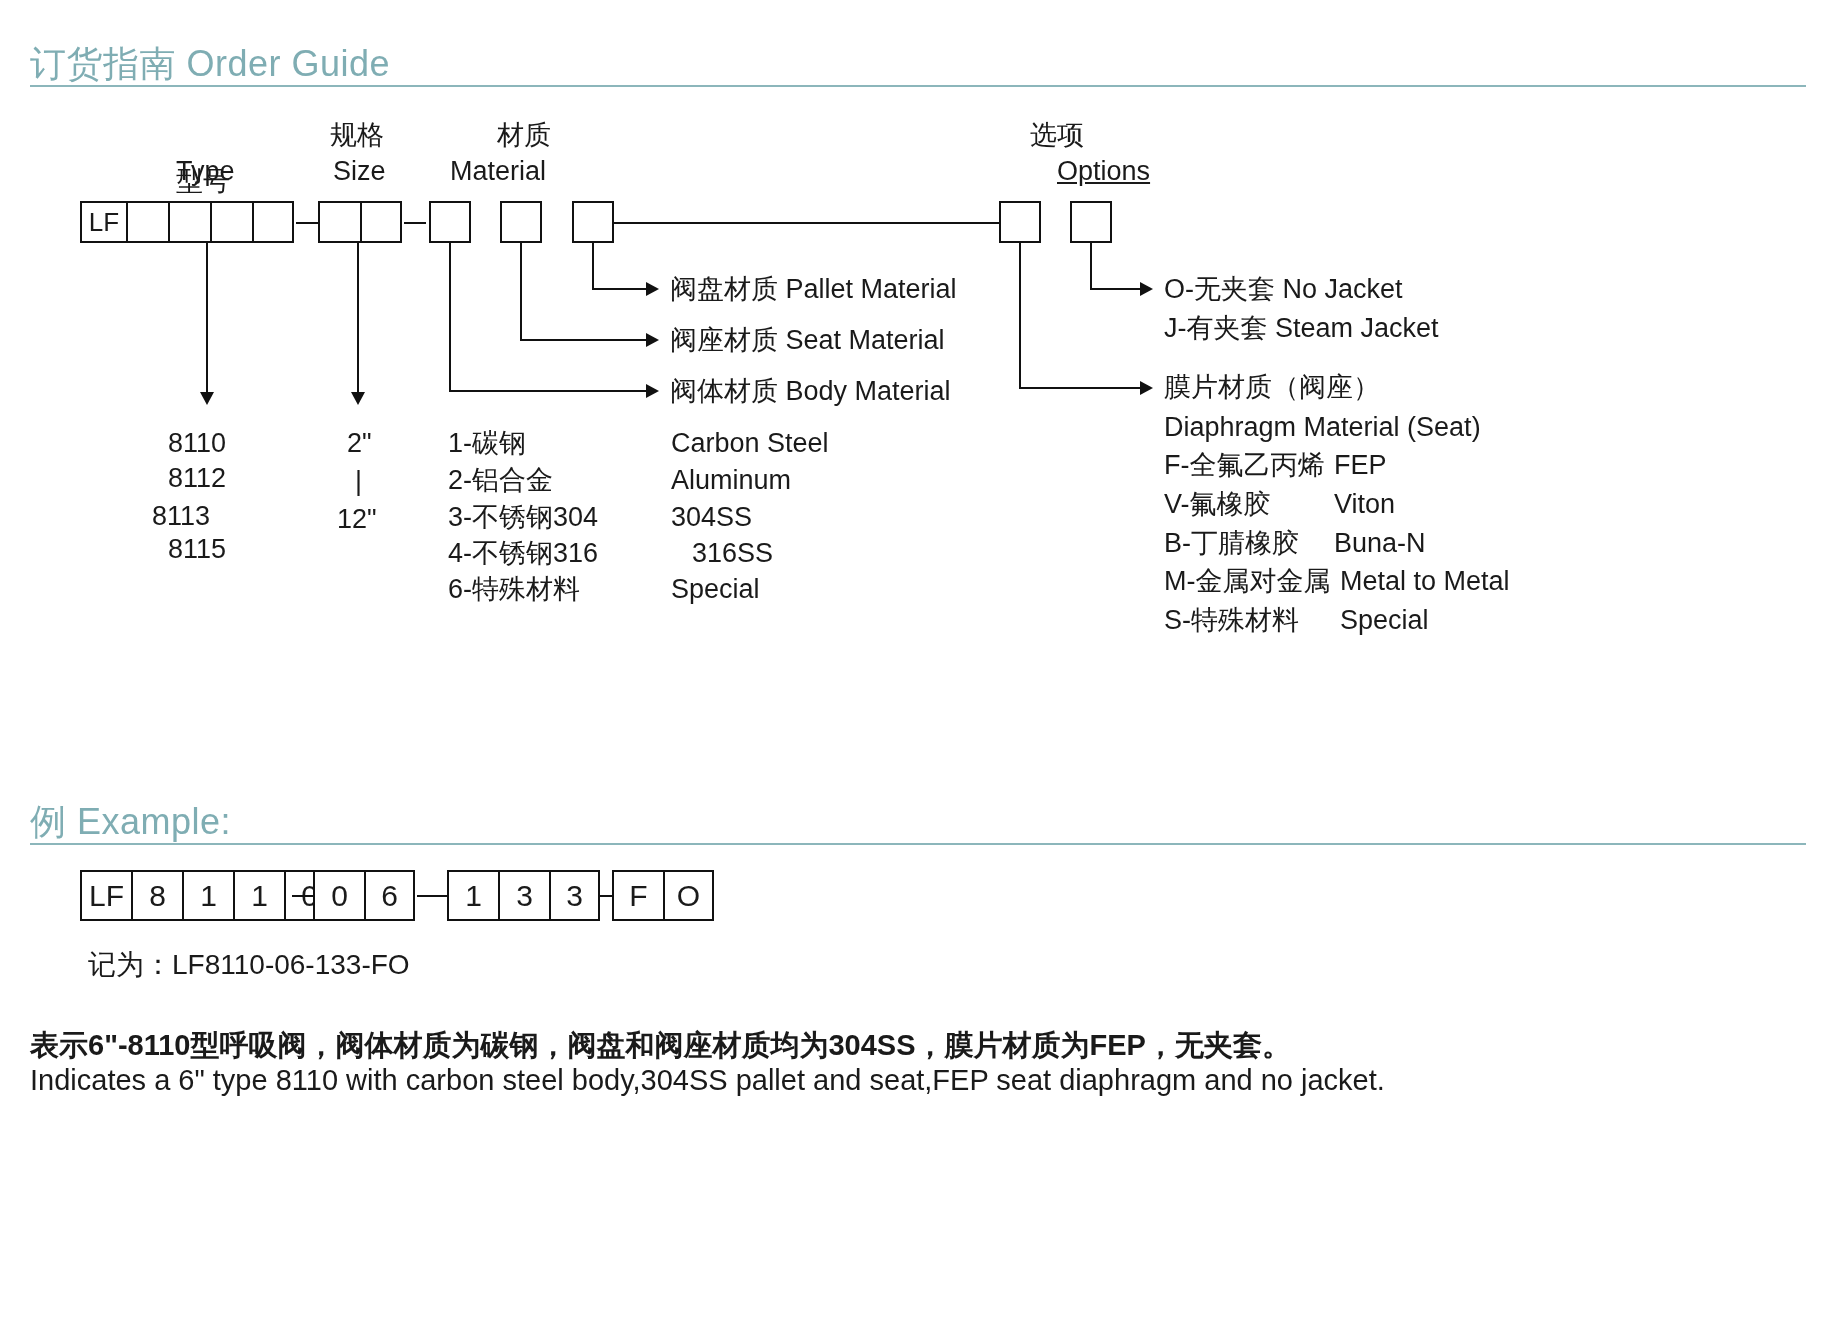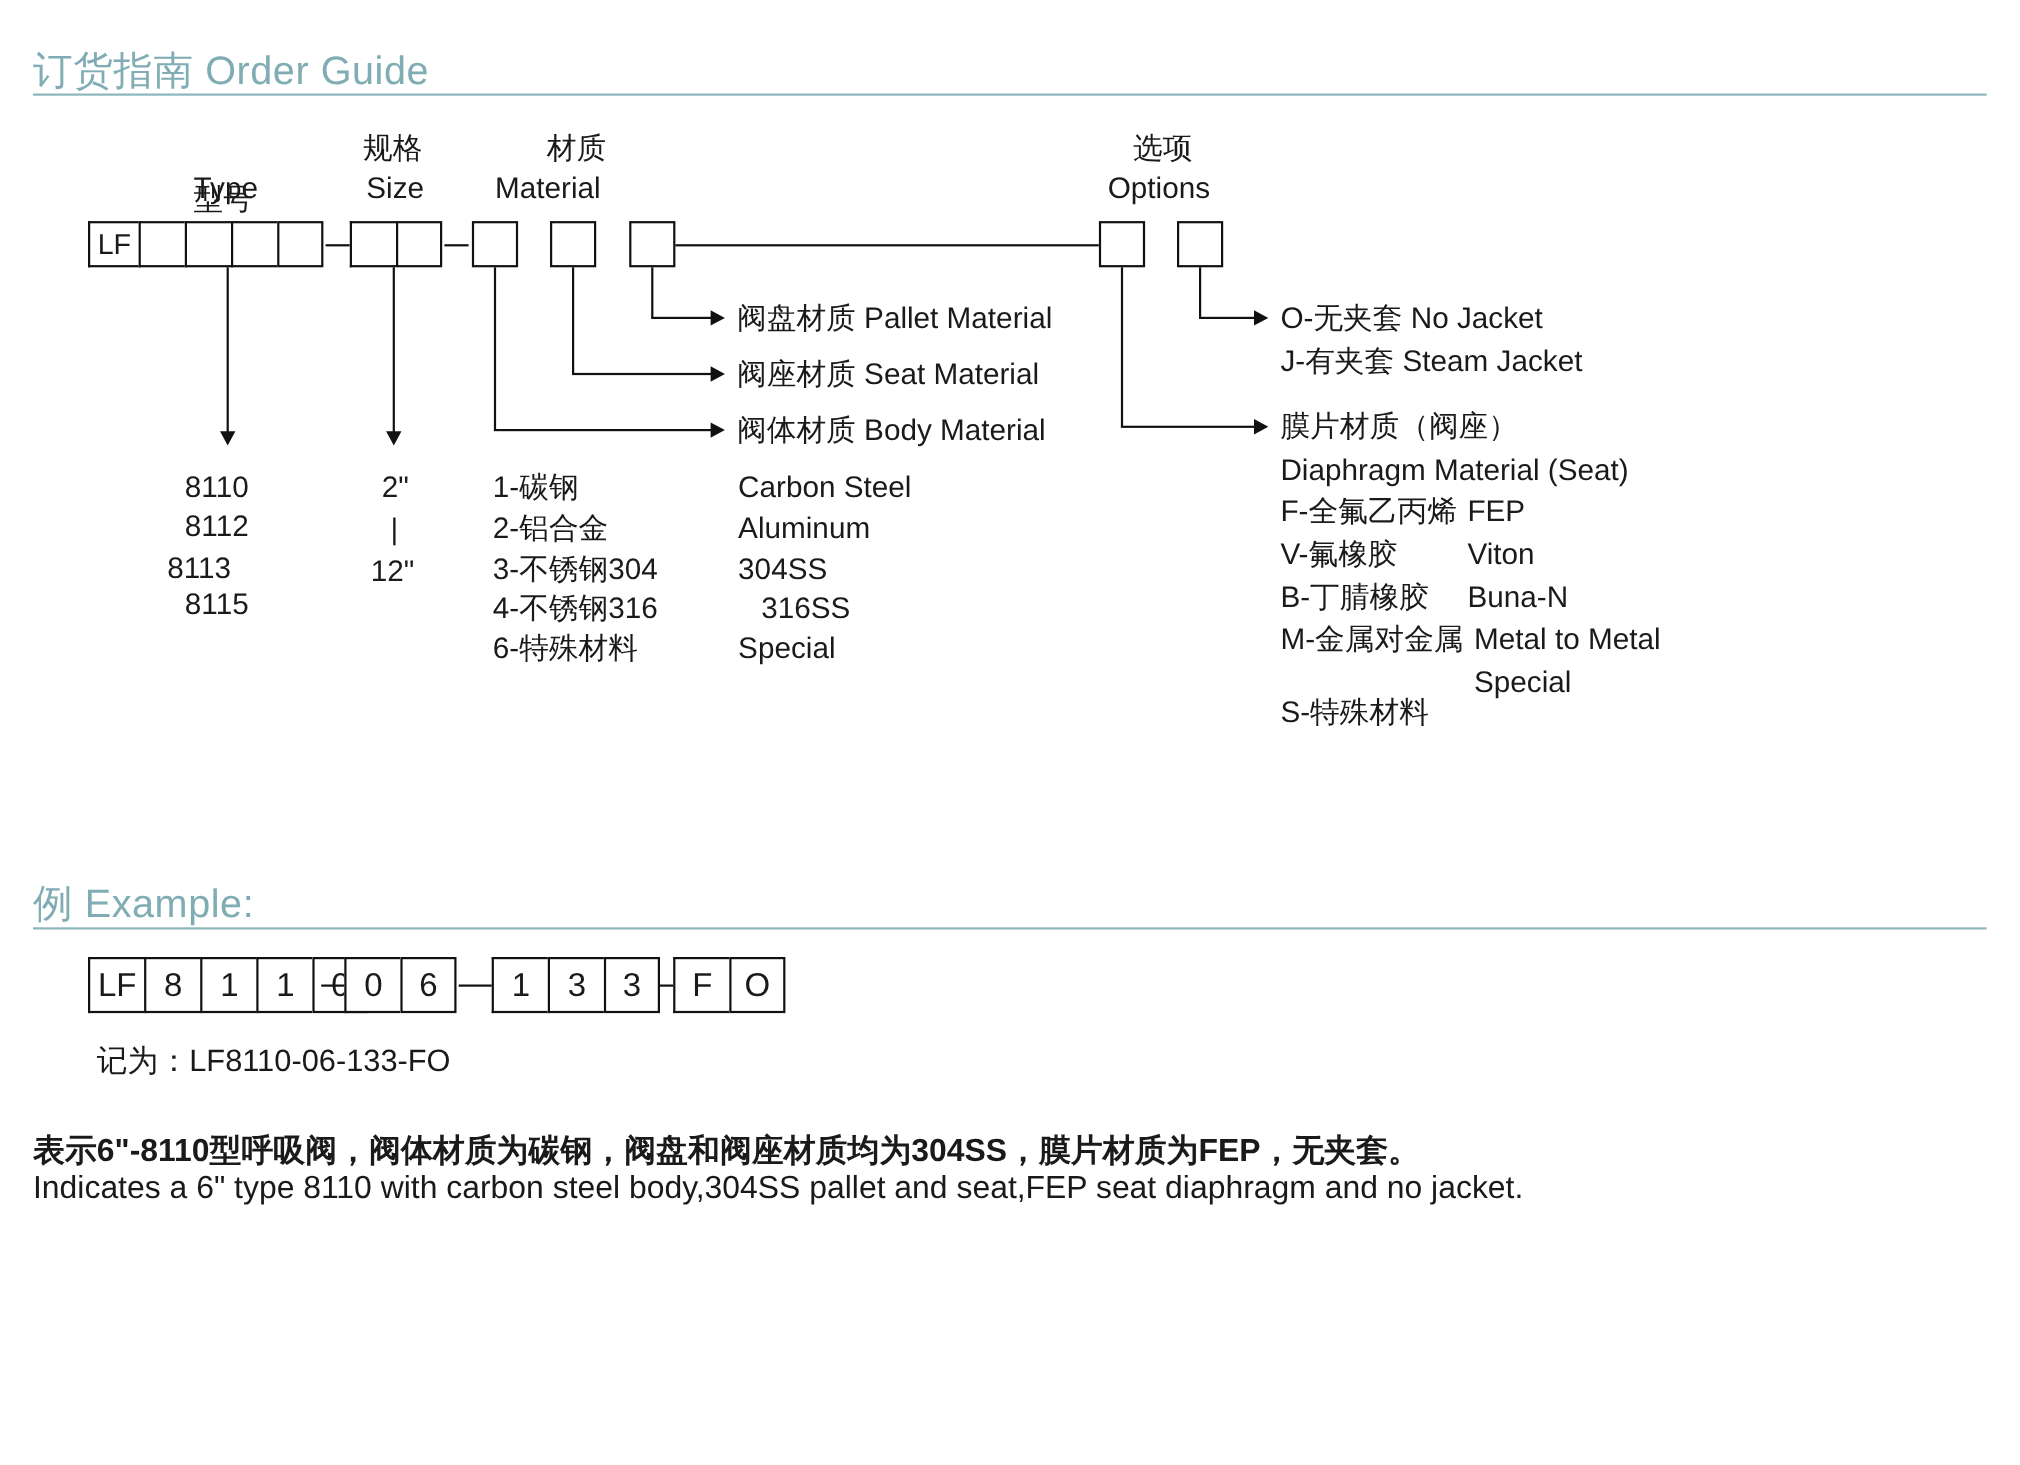--- a/index.html
+++ b/index.html
@@ -129,21 +129,21 @@
 <div class="t lbl-cn" style="left:176px; top:126px;margin-top:42px;">型号</div>
 <div class="t lbl-en" style="left:176px; top:158px;">Type</div>
 
 <div class="t lbl-cn" style="left:330px; top:122px;">规格</div>
 <div class="t lbl-en" style="left:333px; top:158px;">Size</div>
 
 <div class="t lbl-cn" style="left:497px; top:122px;">材质</div>
 <div class="t lbl-en" style="left:450px; top:158px;">Material</div>
 
 <div class="t lbl-cn" style="left:1030px; top:122px;">选项</div>
-<div class="t lbl-en" style="left:1007px; top:158px;">Options</div>
+<div class="t lbl-en" style="left:1057px; top:158px;text-decoration:underline;">Options</div>
 
 <div class="bx-run" style="left:80px; top:201px;">
   <div class="cell" style="width:46px;height:42px;">LF</div>
   <div class="cell" style="width:42px;height:42px;"></div>
   <div class="cell" style="width:42px;height:42px;"></div>
   <div class="cell" style="width:42px;height:42px;"></div>
   <div class="cell" style="width:42px;height:42px;"></div>
 </div>
 <div class="dash" style="left:296px; top:222px; width:22px;"></div>
 
@@ -194,21 +194,21 @@
 
 <div class="t list" style="left:1164px; top:491px;">V-氟橡胶</div>
 <div class="t list" style="left:1334px; top:491px;">Viton</div>
 
 <div class="t list" style="left:1164px; top:530px;">B-丁腈橡胶</div>
 <div class="t list" style="left:1334px; top:530px;">Buna-N</div>
 
 <div class="t list" style="left:1164px; top:568px;">M-金属对金属</div>
 <div class="t list" style="left:1340px; top:568px;text-align:center;">Metal to Metal</div>
 
-<div class="t list" style="left:1164px; top:634px;">S-特殊材料</div>
+<div class="t list" style="left:1164px; top:607px;">S-特殊材料</div>
 <div class="t list" style="left:1340px; top:607px;">Special</div>
 
 <div class="vline" style="left:206px; top:243px; height:150px;"></div>
 <div class="arrow-d" style="left:200px; top:392px;"></div>
 
 <div class="vline" style="left:357px; top:243px; height:150px;"></div>
 <div class="arrow-d" style="left:351px; top:392px;"></div>
 
 <div class="t list" style="left:168px; top:430px;">8110</div>
 <div class="t list" style="left:168px; top:465px;">8112</div>

